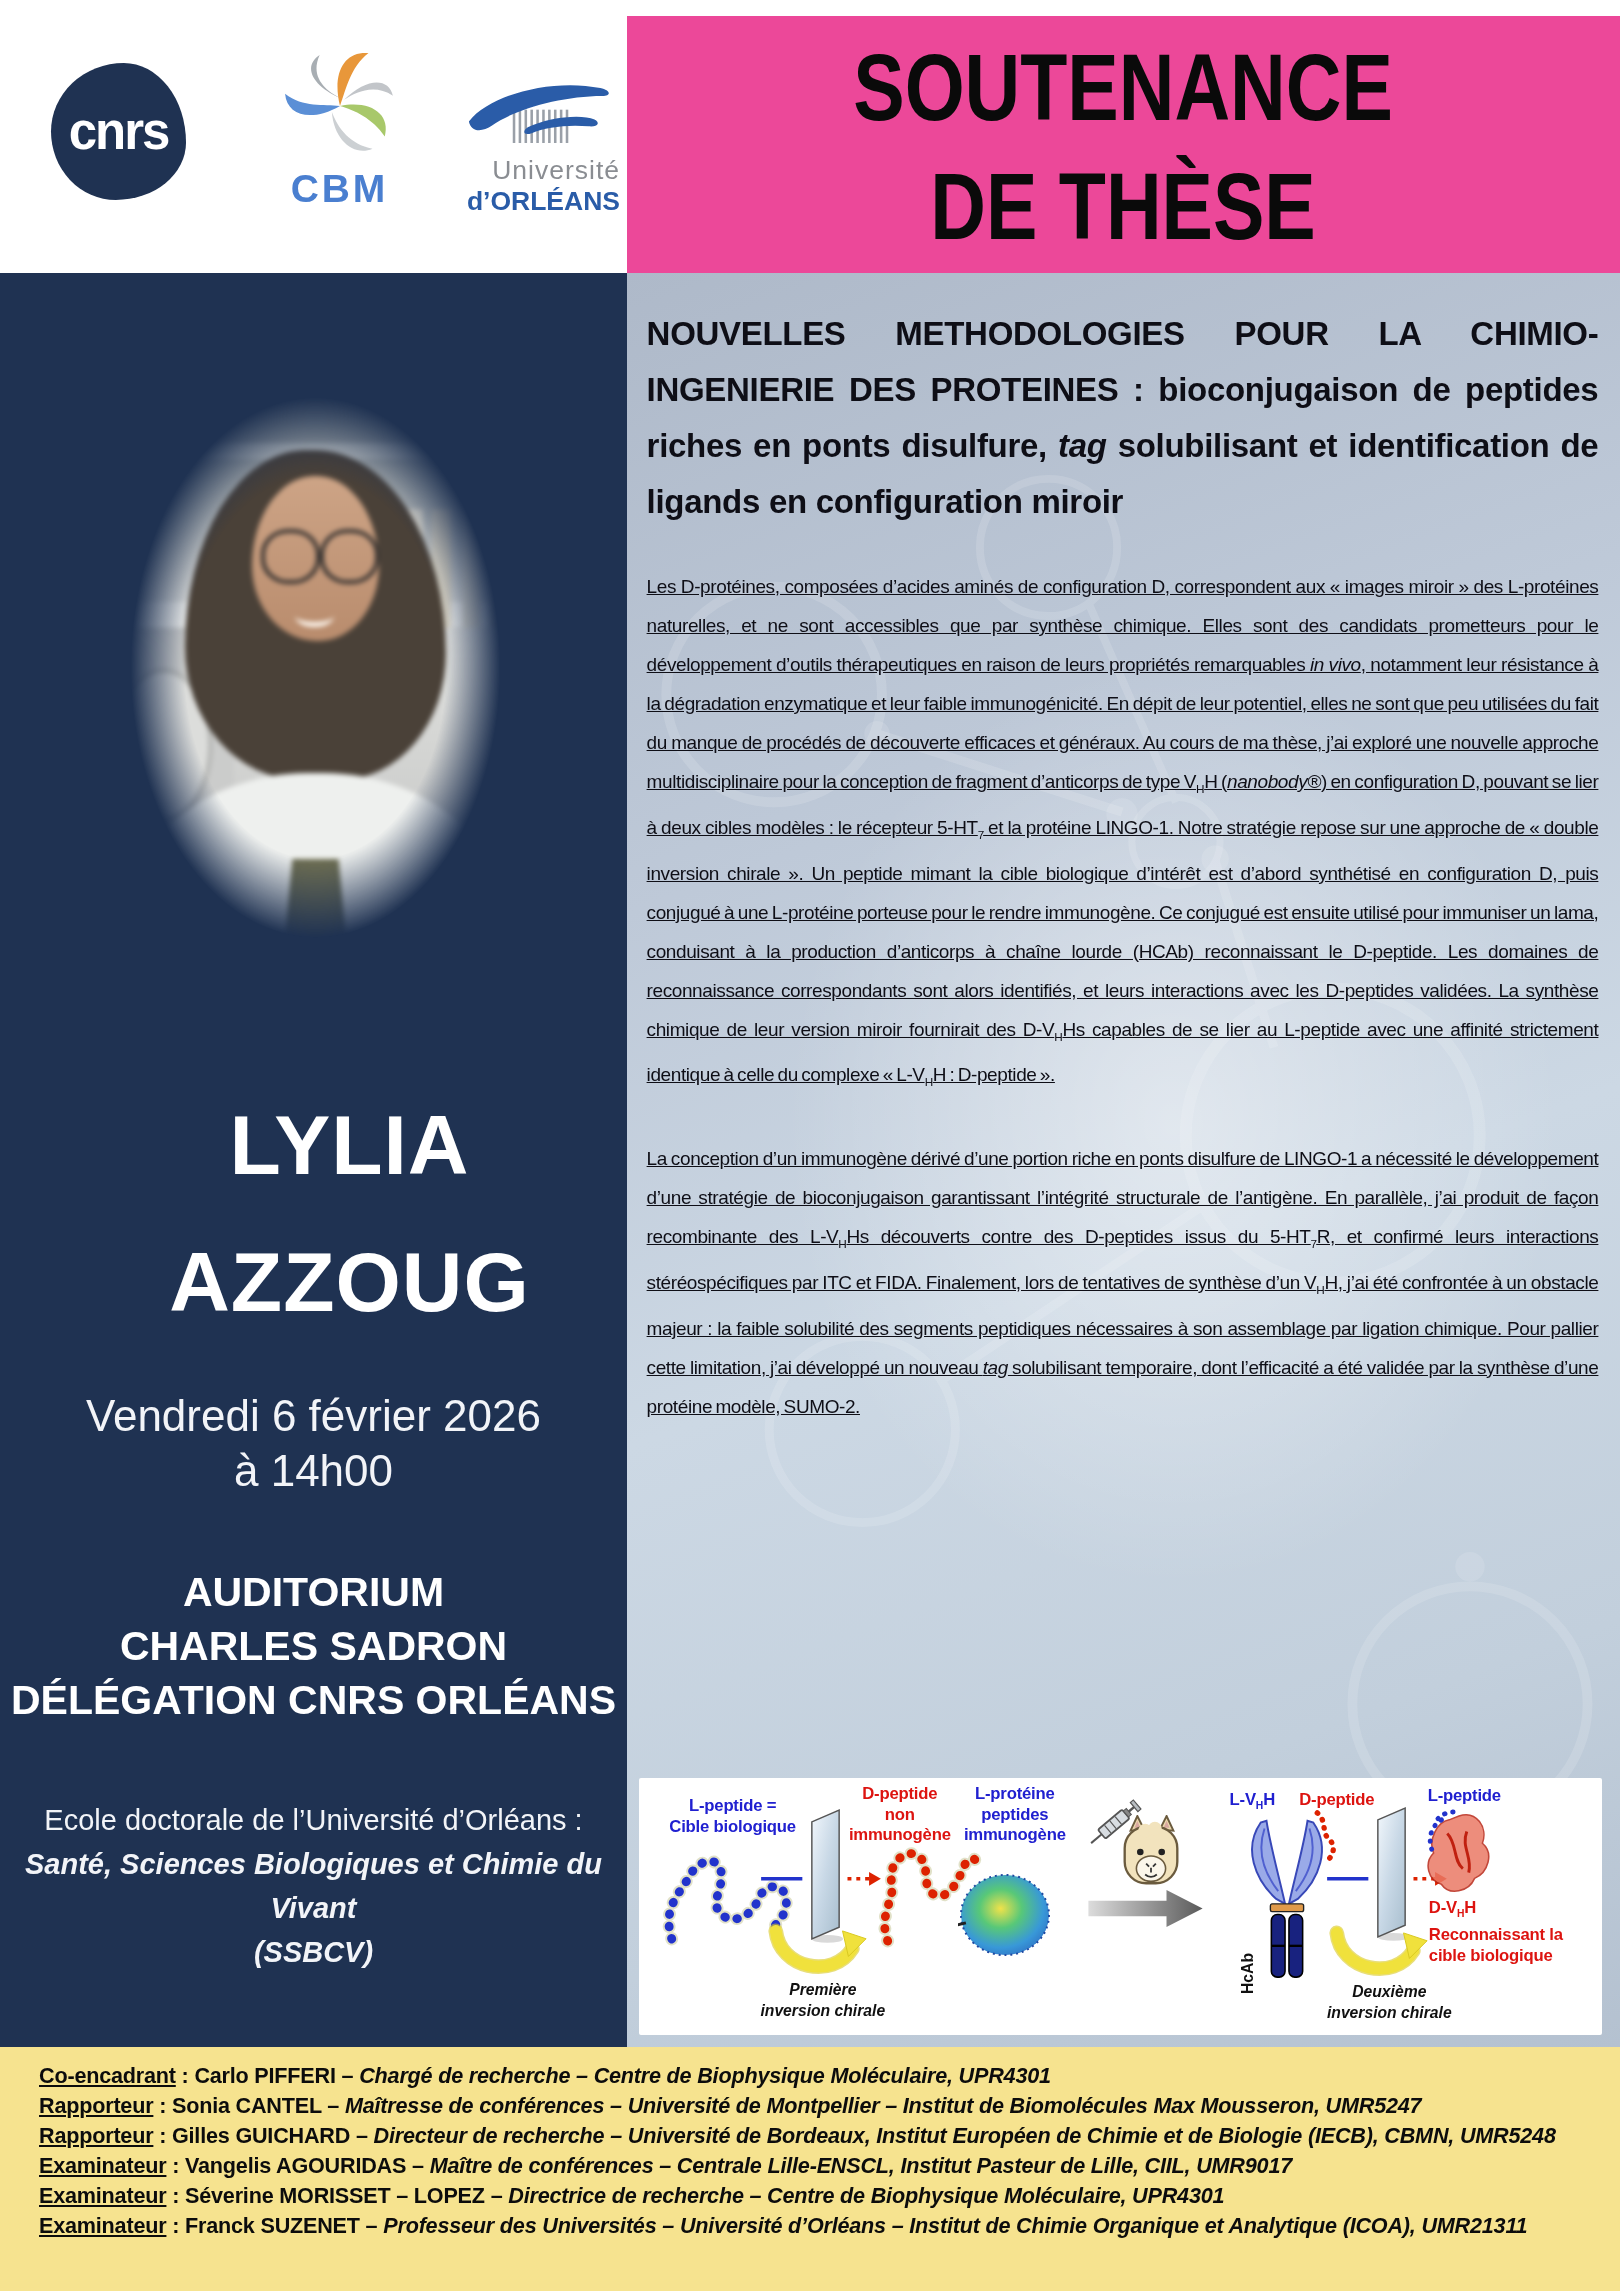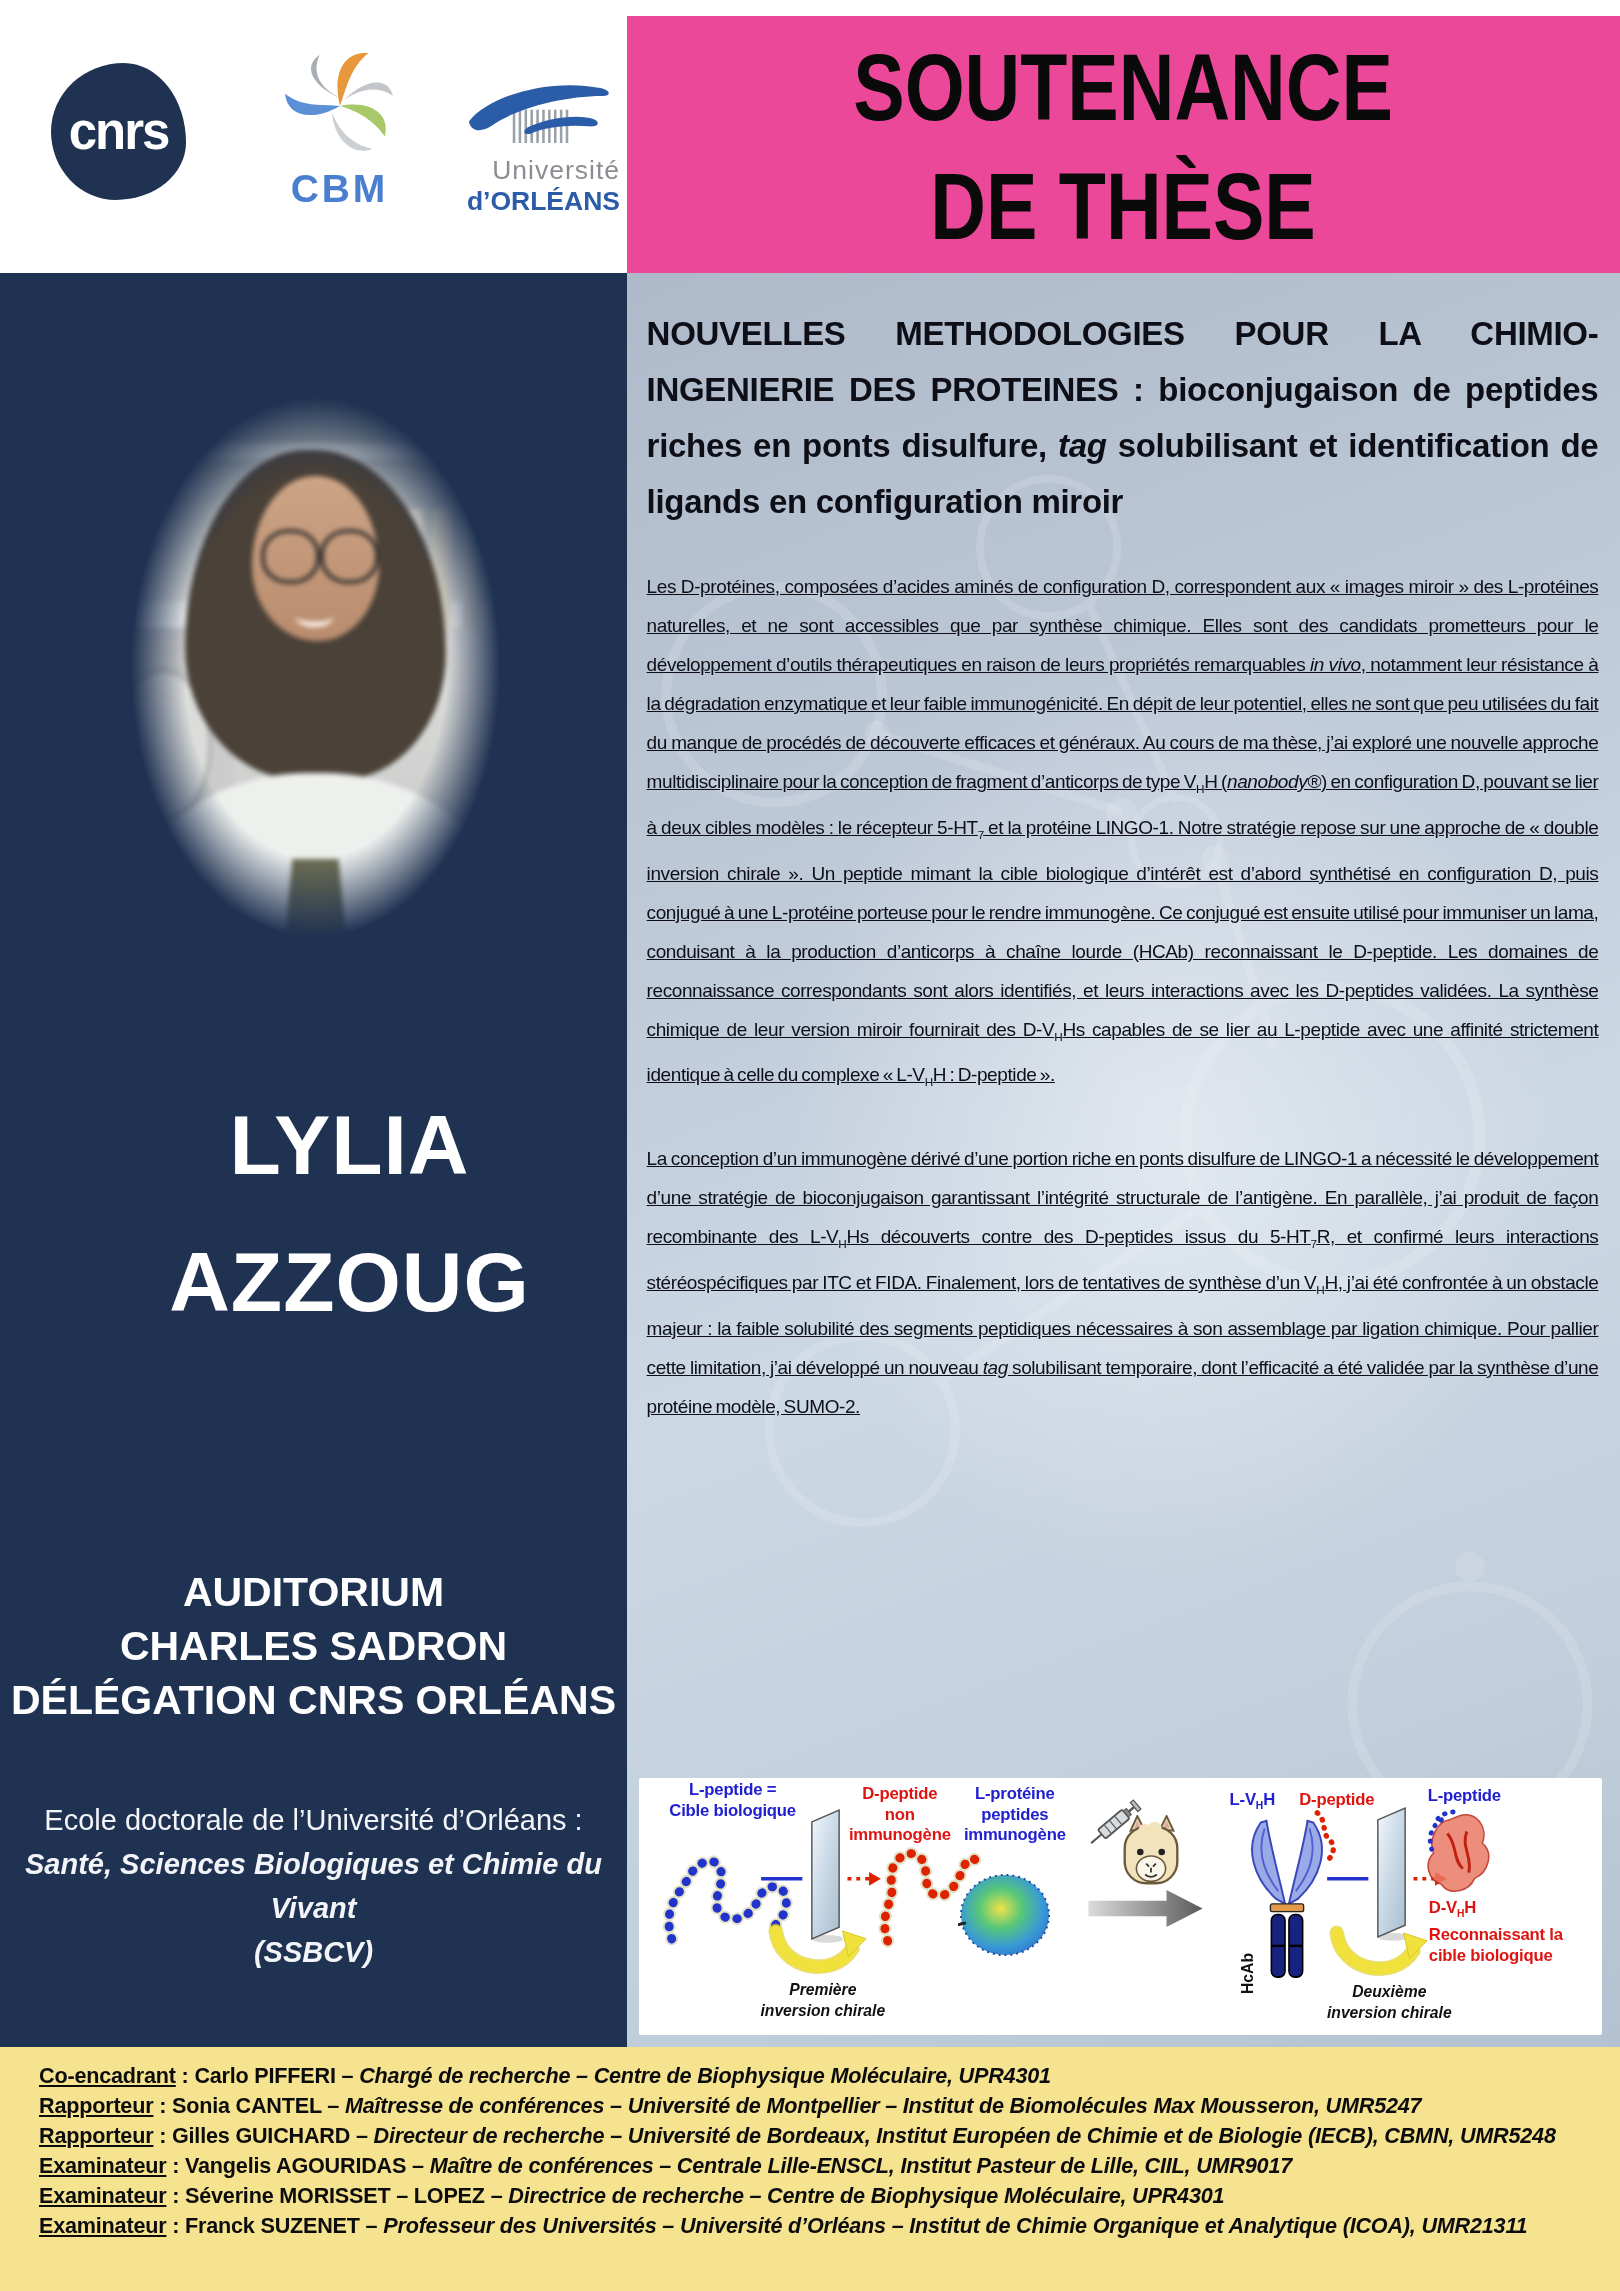--- a/index.html
+++ b/index.html
@@ -145,20 +145,24 @@
           <div class="ph-glass-l"></div>
             <div class="ph-glass-r"></div>
             <div class="ph-smile"></div>
           <div class="ph-coat"></div>
             <div class="ph-shirt"></div>
         </div>
       </div>
       <div class="aside-name">
         <div>LYLIA</div>
         <div>AZZOUG</div>
+      </div>
+      <div class="aside-date">
+        <div>Vendredi 6 février 2026</div>
+        <div>à 14h00</div>
       </div>
       <div class="aside-venue">
         <div>AUDITORIUM</div>
         <div>CHARLES SADRON</div>
         <div>DÉLÉGATION CNRS ORLÉANS</div>
       </div>
       <div class="aside-school">
         <div>Ecole doctorale de l’Université d’Orléans :</div>
         <div class="it">Santé, Sciences Biologiques et Chimie du Vivant</div>
         <div class="it">(SSBCV)</div>
@@ -188,21 +192,21 @@
       </svg>
 
       <div class="content-inner">
         <h2 class="thesis-title"><span>NOUVELLES METHODOLOGIES POUR LA CHIMIO-INGENIERIE DES PROTEINES : </span><span>bioconjugaison de peptides riches en ponts disulfure, </span><span class="seg-italic">tag</span><span> solubilisant et identification de ligands en configuration miroir</span></h2>
         <p class="para"><span>Les D-protéines, composées d’acides aminés de configuration D, correspondent aux « images miroir » des L-protéines naturelles, et ne sont accessibles que par synthèse chimique. Elles sont des candidats prometteurs pour le développement d’outils thérapeutiques en raison de leurs propriétés remarquables </span><span class="seg-italic">in vivo</span><span>, notamment leur résistance à la dégradation enzymatique et leur faible immunogénicité. En dépit de leur potentiel, elles ne sont que peu utilisées du fait du manque de procédés de découverte efficaces et généraux. Au cours de ma thèse, j’ai exploré une nouvelle approche multidisciplinaire pour la conception de fragment d’anticorps de type V</span><span class="seg-sub">H</span><span>H (</span><span class="seg-italic">nanobody®</span><span>) en configuration D, pouvant se lier à deux cibles modèles : le récepteur 5-HT</span><span class="seg-sub">7</span><span> et la protéine LINGO-1. Notre stratégie repose sur une approche de « double inversion chirale ». Un peptide mimant la cible biologique d’intérêt est d’abord synthétisé en configuration D, puis conjugué à une L-protéine porteuse pour le rendre immunogène. Ce conjugué est ensuite utilisé pour immuniser un lama, conduisant à la production d’anticorps à chaîne lourde (HCAb) reconnaissant le D-peptide. Les domaines de reconnaissance correspondants sont alors identifiés, et leurs interactions avec les D-peptides validées. La synthèse chimique de leur version miroir fournirait des D-V</span><span class="seg-sub">H</span><span>Hs capables de se lier au L-peptide avec une affinité strictement identique à celle du complexe « L-V</span><span class="seg-sub">H</span><span>H : D-peptide ».</span></p>
         <p class="para"><span>La conception d’un immunogène dérivé d’une portion riche en ponts disulfure de LINGO-1 a nécessité le développement d’une stratégie de bioconjugaison garantissant l’intégrité structurale de l’antigène. En parallèle, j’ai produit de façon recombinante des L-V</span><span class="seg-sub">H</span><span>Hs découverts contre des D-peptides issus du 5-HT</span><span class="seg-sub">7</span><span>R, et confirmé leurs interactions stéréospécifiques par ITC et FIDA. Finalement, lors de tentatives de synthèse d’un V</span><span class="seg-sub">H</span><span>H, j’ai été confrontée à un obstacle majeur : la faible solubilité des segments peptidiques nécessaires à son assemblage par ligation chimique. Pour pallier cette limitation, j’ai développé un nouveau </span><span class="seg-italic">tag</span><span> solubilisant temporaire, dont l’efficacité a été validée par la synthèse d’une protéine modèle, SUMO-2.</span></p>
       </div>
 
       <div class="figure">
 
-        <div class="fl fl-blue" style="left:7.8px;top:2px;width:172px;">
+        <div class="fl fl-blue" style="left:7.8px;top:18px;width:172px;">
           <div>L-peptide =</div>
             <div>Cible biologique</div>
         </div>
         <div class="fl fl-red" style="left:201px;top:5.9px;width:120px;">
           <div>D-peptide</div>
             <div>non</div>
             <div>immunogène</div>
         </div>
         <div class="fl fl-blue" style="left:316px;top:5.9px;width:120px;">
           <div>L-protéine</div>

